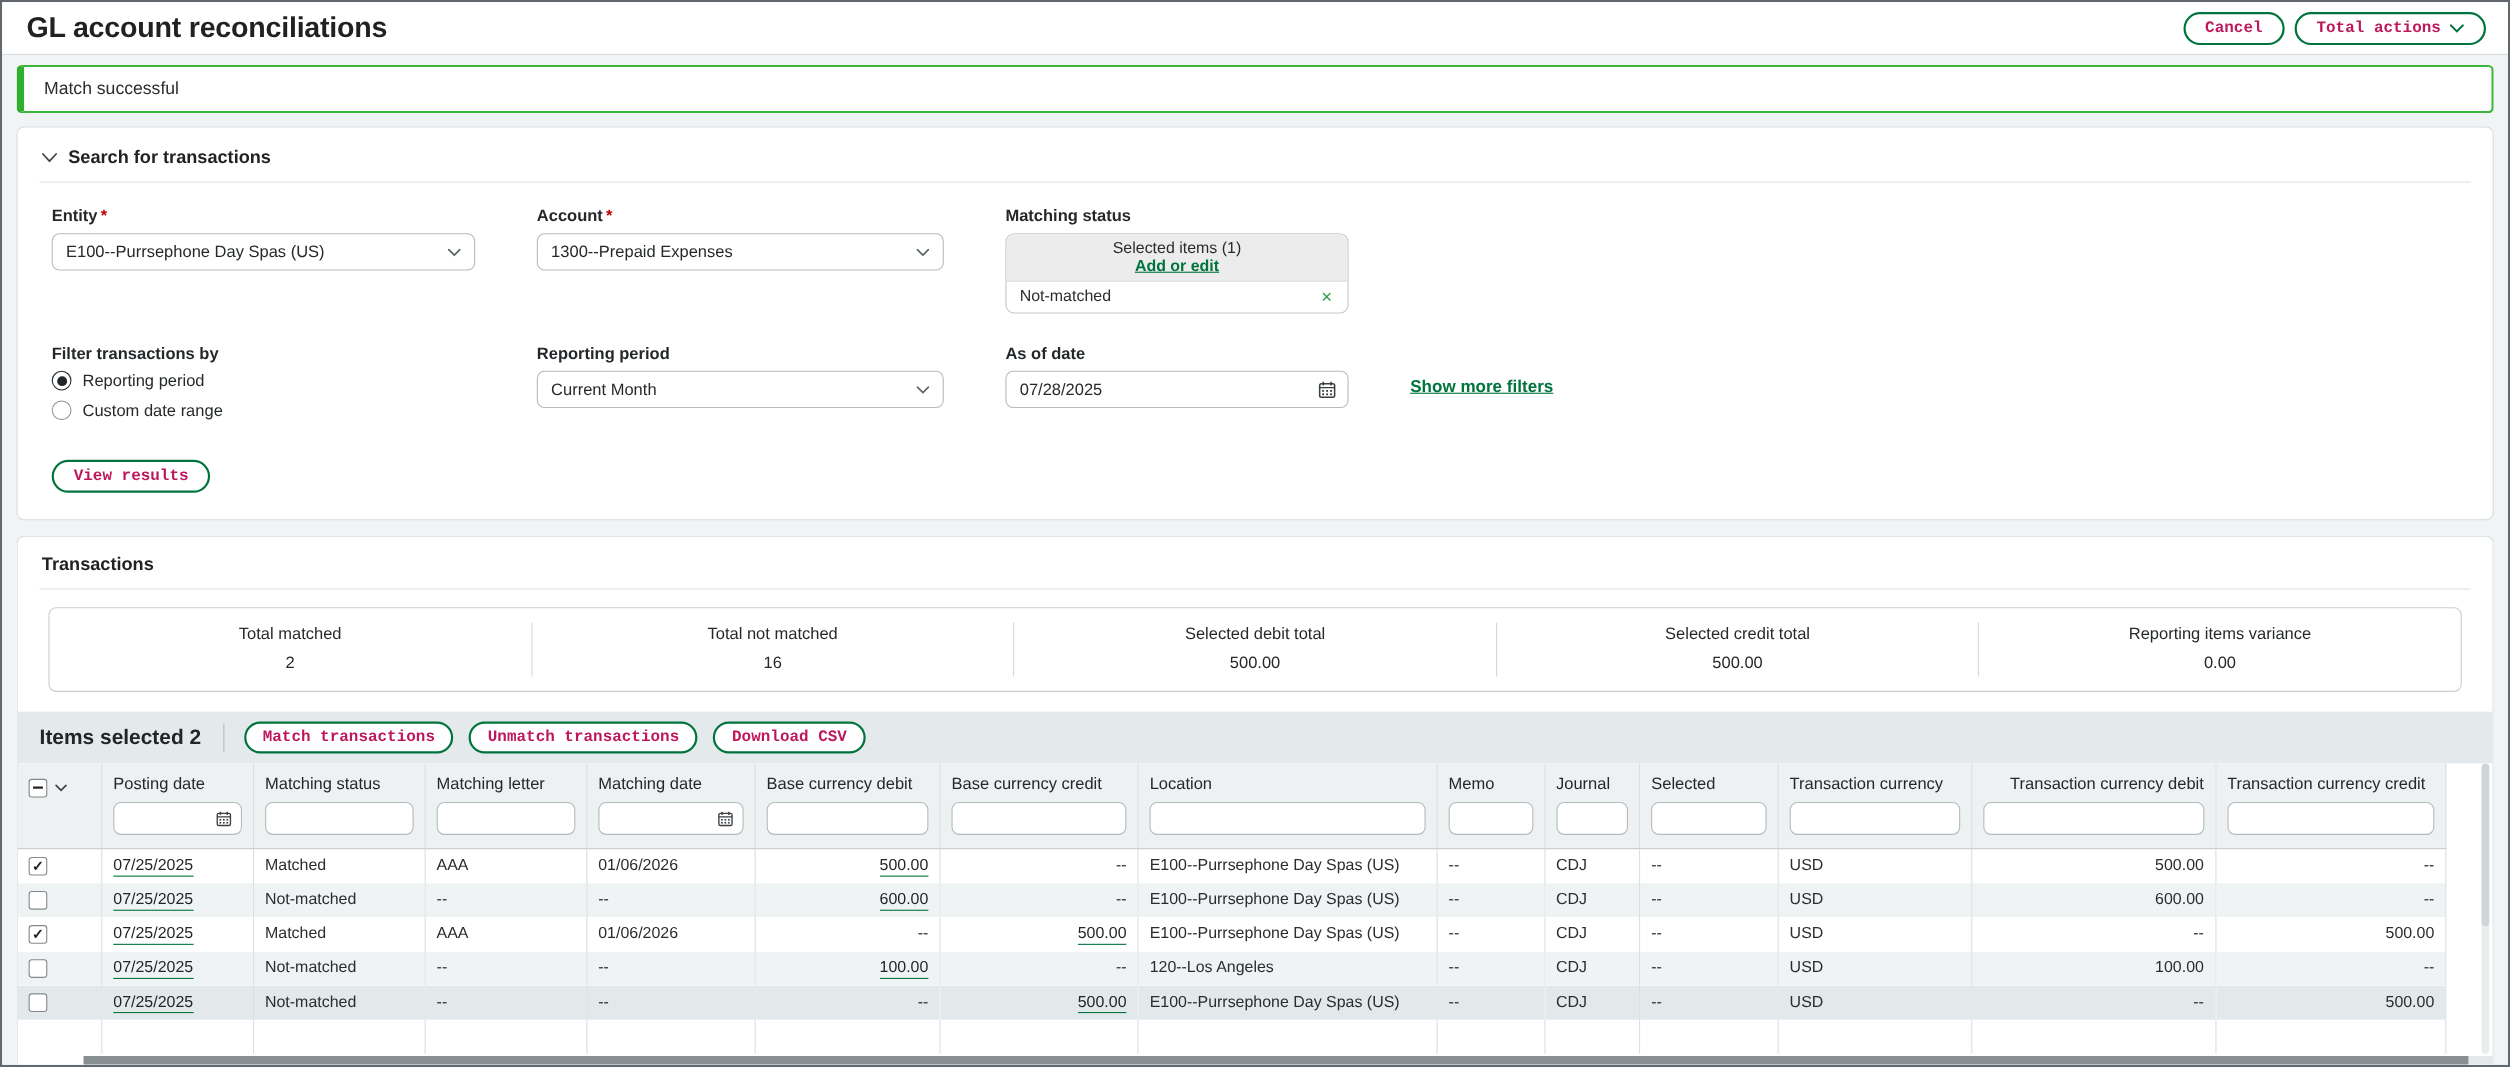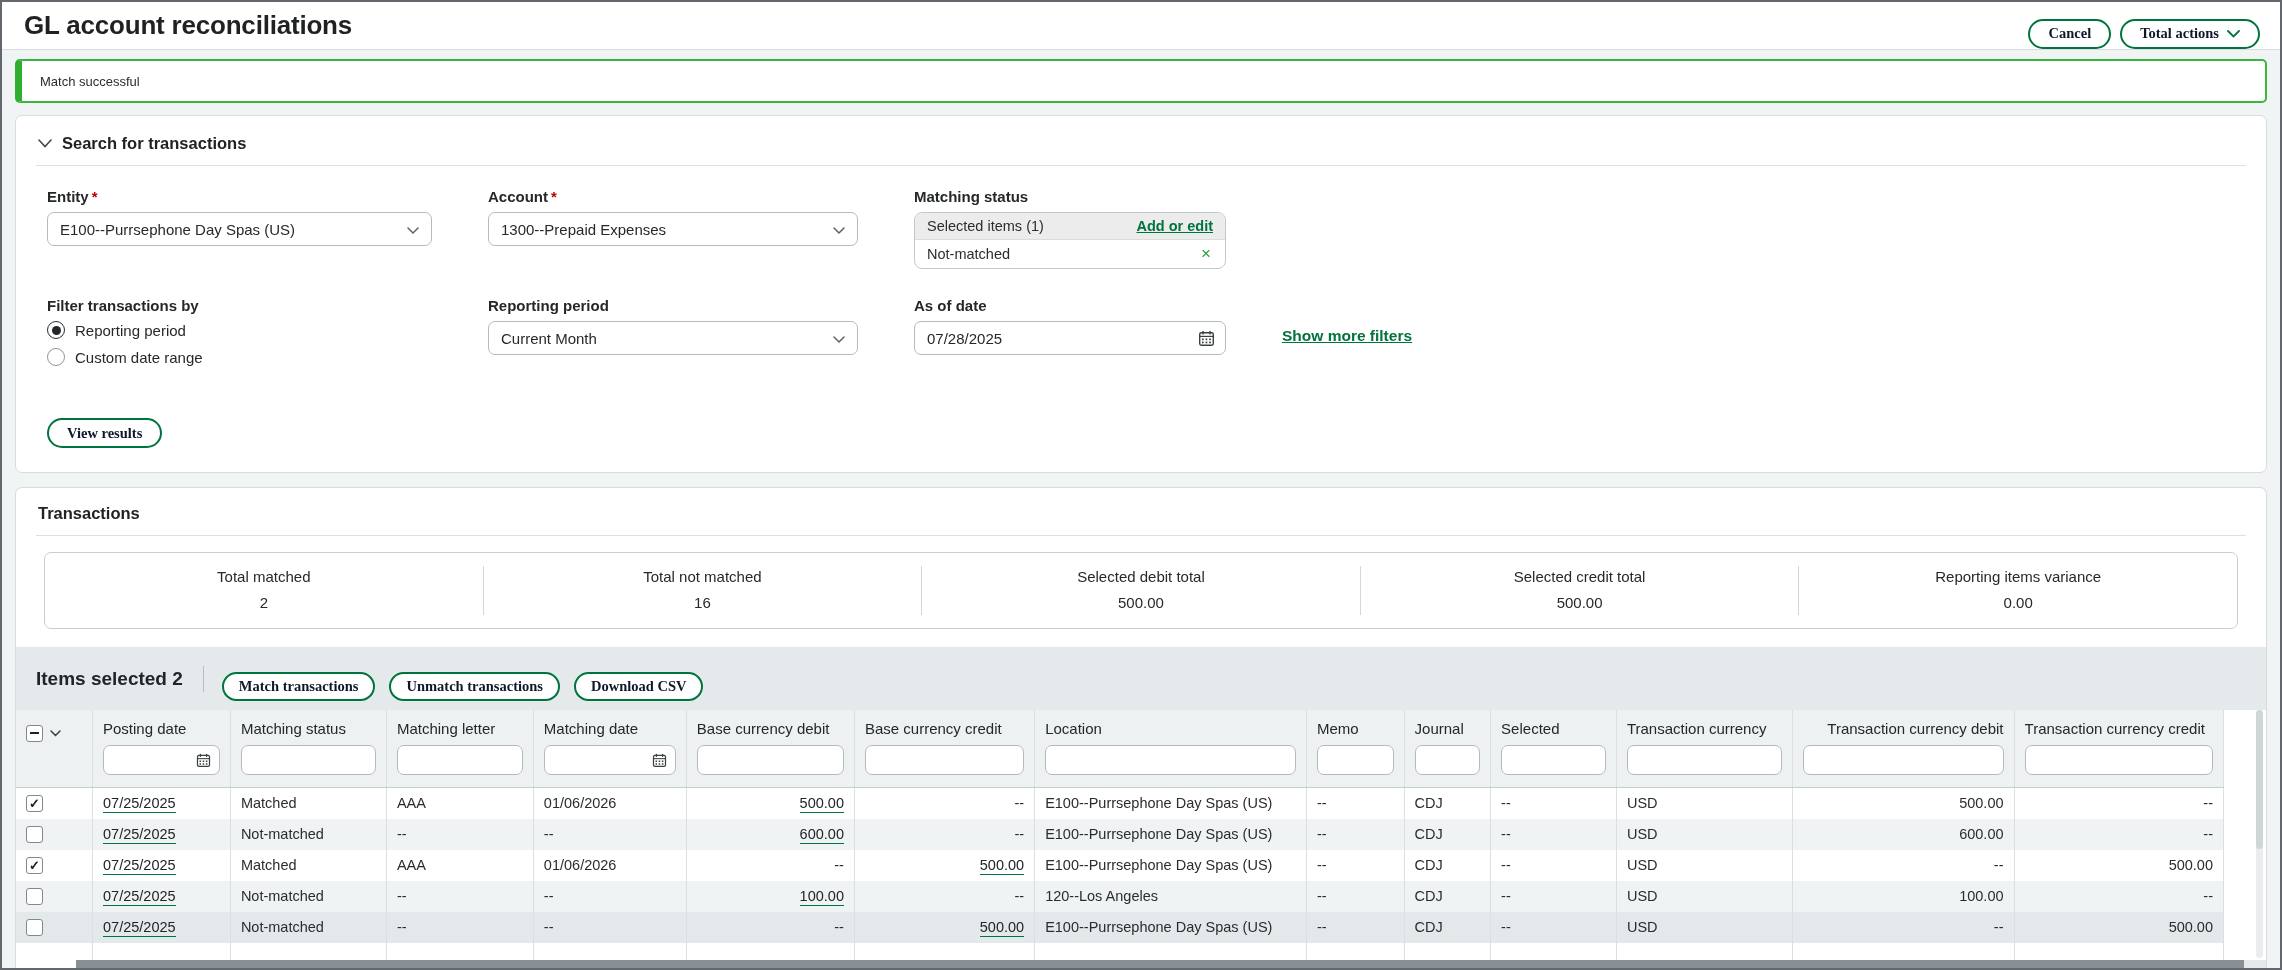--- a/index.html
+++ b/index.html
@@ -4,45 +4,45 @@
 <style>
   * { margin:0; padding:0; box-sizing:border-box; }
   html,body { width:2282px; height:970px; overflow:hidden; }
   body { font-family:"Liberation Sans", sans-serif; color:#222426; background:#fff; }
   .page { width:2282px; height:970px; border:2px solid #62686d; display:flex; flex-direction:column; background:#fff; }
 
   
   .topbar { height:48px; flex:0 0 48px; background:#fff; display:flex; align-items:center; justify-content:space-between; padding:0 20px 0 22px; border-bottom:1px solid #d9dddf; }
   .page-title { font-size:26px; font-weight:bold; color:#1f2123; letter-spacing:-0.2px; }
   .topbar-actions { display:flex; gap:9px; align-items:center; }
-  .pill-btn { display:inline-flex; align-items:center; gap:8px; height:30px; padding:0 18px; border:2px solid #00743d; border-radius:16px; background:#fff; color:#0f172a; font-size:14.5px; font-weight:bold; cursor:pointer; font-family:Liberation Serif, serif;margin-top:16px; }
+  .pill-btn { display:inline-flex; align-items:center; gap:8px; height:30px; padding:0 18px; border:2px solid #00743d; border-radius:16px; background:#fff; color:#be185d; font-size:14.5px; font-weight:bold; cursor:pointer; font-family:Liberation Mono, monospace; }
   .pill-btn svg { display:block; }
 
   
   .content { flex:1; background:#f1f4f5; padding:9px 13px 0 13px; display:flex; flex-direction:column; overflow:hidden; }
 
-  .banner { background:#fff; border:2px solid #3cb53c; border-left:7px solid #2fae2f; border-radius:5px; height:44px; display:flex; align-items:center; padding-left:18px; font-size:13px; color:#2a2c2e; flex:0 0 44px; }
+  .banner { background:#fff; border:2px solid #3cb53c; border-left:7px solid #2fae2f; border-radius:5px; height:44px; display:flex; align-items:center; padding-left:18px; font-size:16px; color:#2a2c2e; flex:0 0 44px; }
 
   .card { background:#fff; border:1px solid #d7dcde; border-radius:7px; }
 
   
   .search-card { margin-top:12px; padding:14px 20px 24px 20px; }
   .card-head { display:flex; align-items:center; gap:10px; padding:4px 0 12px 2px; border-bottom:1px solid #dde1e3; }
   .card-head .chev { display:flex; }
   .section-title { font-size:16.5px; font-weight:bold; color:#202224; }
 
   .form-grid { display:grid; grid-template-columns:385px 370px 312px 240px; column-gap:56px; padding-left:11px; margin-top:22px; }
   .form-row2 { margin-top:28px; }
   .field-label { font-size:15px; font-weight:bold; color:#25282a; margin-bottom:7px; }
   .req { color:#c00000; font-weight:bold; margin-left:3px; }
   .selectbox { height:34px; border:1.5px solid #b4bbbe; border-radius:7px; background:#fff; display:flex; align-items:center; justify-content:space-between; padding:0 12px; font-size:15px; color:#26292b; cursor:pointer; }
   .inputbox { height:34px; border:1.5px solid #b4bbbe; border-radius:7px; background:#fff; display:flex; align-items:center; justify-content:space-between; padding:0 10px 0 12px; font-size:15px; color:#26292b; }
 
   .ms-widget { border:1.5px solid #c3c9cb; border-radius:8px; overflow:hidden; background:#fff; }
-  .ms-head { display:flex; justify-content:space-between; align-items:center; background:#ececec; padding:5px 12px; font-size:14.5px; color:#2a2d2f; border-bottom:1px solid #d9dddf; }
+  .ms-head { display:flex; justify-content:space-between; align-items:center; background:#ececec; padding:5px 12px; font-size:14.5px; color:#2a2d2f; border-bottom:1px solid #d9dddf;flex-direction:column; }
   .ms-row { display:flex; justify-content:space-between; align-items:center; padding:5px 14px 6px 12px; font-size:14.5px; color:#2a2d2f; }
   .green-link { color:#00743d; font-weight:bold; text-decoration:underline; cursor:pointer; font-size:14.5px; }
   .x-icon { color:#2e9e46; font-size:17px; line-height:1; cursor:pointer; }
 
   .radio-group { display:flex; flex-direction:column; gap:9px; margin-top:3px; }
   .radio-row { display:flex; align-items:center; gap:10px; font-size:15px; color:#26292b; cursor:pointer; }
   .radio { width:18px; height:18px; border-radius:50%; border:1.5px solid #8d9497; background:#fff; display:flex; align-items:center; justify-content:center; }
   .radio.sel { border:1.5px solid #2a2d2f; }
   .radio.sel::after { content:""; width:9px; height:9px; border-radius:50%; background:#232628; }
 

